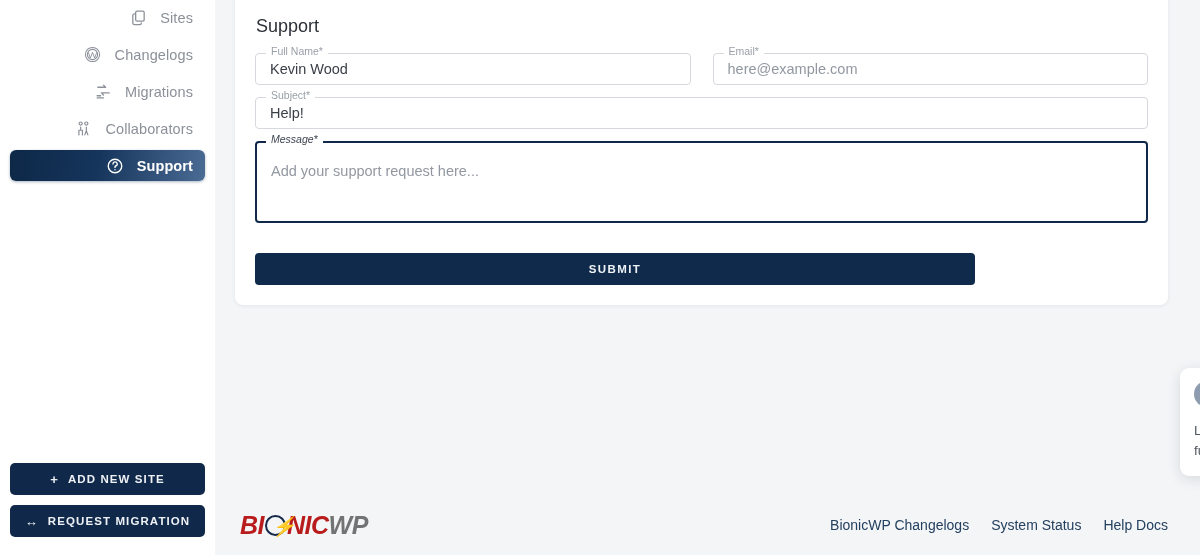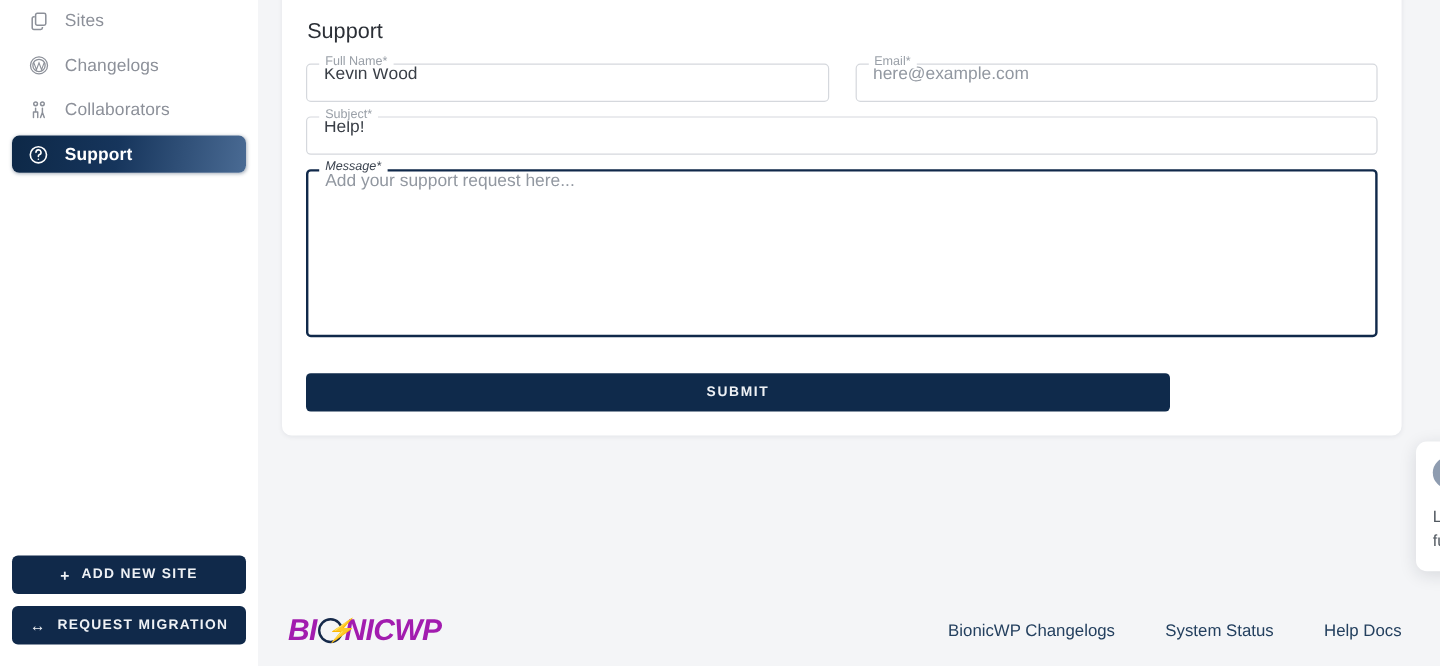--- a/index.html
+++ b/index.html
@@ -17,21 +17,21 @@
     background: #ffffff;
     display: flex; flex-direction: column;
     padding: 0 10px;
     flex: 0 0 215px;
   }
   .nav { padding-top: 2px; }
   .nav-item {
     display: flex; align-items: center;
     height: 31px; margin-bottom: 6px;
     padding: 0 12px; border-radius: 6px;
-    color: #8c9099; cursor: pointer;
+    color: #8c9099; cursor: pointer; justify-content: flex-end;
   }
   .nav-item .ico {
     width: 20px; height: 20px; flex: 0 0 20px;
     display: flex; align-items: center; justify-content: center;
     margin-right: 12px;
   }
   .nav-item .ico svg { display: block; }
   .nav-label { font-size: 14.5px; letter-spacing: .1px; }
   .nav-item.active {
     background: linear-gradient(100deg, #0d2847 0%, #16355c 45%, #4a6b94 100%);
@@ -64,24 +64,24 @@
     padding: 30px 0 16px 1px;
   }
 
   
   .row { display: flex; gap: 22px; margin-bottom: 12px; }
   .field { position: relative; }
   .field.half { width: 445px; }
   .field.full { width: 912px; }
   .box {
     border: 1px solid #d5d8dd; border-radius: 4px;
-    height: 32px; display: flex; align-items: flex-start;
+    height: 32px; display: flex; align-items: center;
     padding: 0 14px; background: #fff;
   }
-  .box.area { height: 140px; align-items: flex-start; padding-top: 0;
+  .box.area { height: 82px; align-items: flex-start; padding-top: 20px;
               border: 2px solid #10294a; border-radius: 4px; }
   .legend {
     position: absolute; top: -7px; left: 11px; padding: 0 5px;
     background: #fff; font-size: 10.5px; color: #9aa0a8; line-height: 1;
   }
   .box.area + .legend, .field.msg .legend { color: #3c4450; font-style: italic; }
   .val { font-size: 14.5px; color: #3a3f47; }
   .val.ph { color: #9298a1; }
 
   .submit {
@@ -93,28 +93,28 @@
   }
 
   
   .footer {
     position: absolute; left: 0; bottom: 0; width: 985px; height: 60px;
     display: flex; align-items: center; justify-content: space-between;
     padding: 0 32px 0 25px;
   }
   .logo { font-size: 25px; font-weight: bold; font-style: italic;
           letter-spacing: -.5px; display: flex; align-items: center; }
-  .logo .b1 { color: #a21caf; }
-  .logo .b2 { color: #a21caf; }
+  .logo .b1 { color: #b91c1c; }
+  .logo .b2 { color: #737373; }
   .logo .oo { position: relative; display: inline-block; width: 21px; height: 21px;
               border: 2.5px solid #15294a; border-radius: 50%; margin: 0 1px; }
   .logo .oo span { position: absolute; left: 5px; top: 0px; color: #e8242a;
                    font-size: 19px; line-height: 20px; font-style: italic; }
   .flinks { display: flex; gap: 22px; }
-  .flink { font-size: 14px; color: #24405f; cursor: pointer; margin-left: 20px; }
+  .flink { font-size: 14px; color: #24405f; cursor: pointer; }
 
   
   .chat-pop {
     position: absolute; left: 965px; top: 368px; width: 224px;
     background: #fff; border-radius: 9px;
     box-shadow: 0 3px 14px rgba(20,30,50,.13);
     padding: 13px 14px 16px 14px;
   }
   .chat-head { display: flex; align-items: center; }
   .chat-av {
@@ -146,20 +146,29 @@
         <span class="ico">
           <svg width="17" height="17" viewBox="0 0 24 24" fill="none" stroke="#8c9099" stroke-width="1.5">
             <circle cx="12" cy="12" r="10"></circle>
               <circle cx="12" cy="12" r="7.2"></circle>
             <path d="M6 9l3 8 3-8 3 8 3-8" stroke-width="1.3"></path>
           </svg>
         </span>
         <span class="nav-label">Changelogs</span>
       </div>
 
+      <div class="nav-item">
+        <span class="ico">
+          <svg width="17" height="17" viewBox="0 0 24 24" fill="none" stroke="#8c9099" stroke-width="1.8">
+            <path d="M4 6h11l-3-3M20 14H9l3 3" stroke-linecap="round" stroke-linejoin="round"></path>
+            <path d="M3 18h5M3 21h9" stroke-linecap="round"></path>
+          </svg>
+        </span>
+        <span class="nav-label">Migrations</span>
+      </div>
 
 
       <div class="nav-item">
         <span class="ico">
           <svg width="17" height="17" viewBox="0 0 24 24" fill="none" stroke="#8c9099" stroke-width="1.7">
             <circle cx="8" cy="5" r="2.2"></circle>
               <circle cx="16" cy="5" r="2.2"></circle>
             <path d="M5.5 21v-6.5M10.5 21v-6.5M5.5 14.5h5M8 10v4.5" stroke-linecap="round"></path>
             <path d="M13.8 21l2.2-6 2.2 6M16 10v5" stroke-linecap="round"></path>
           </svg>

